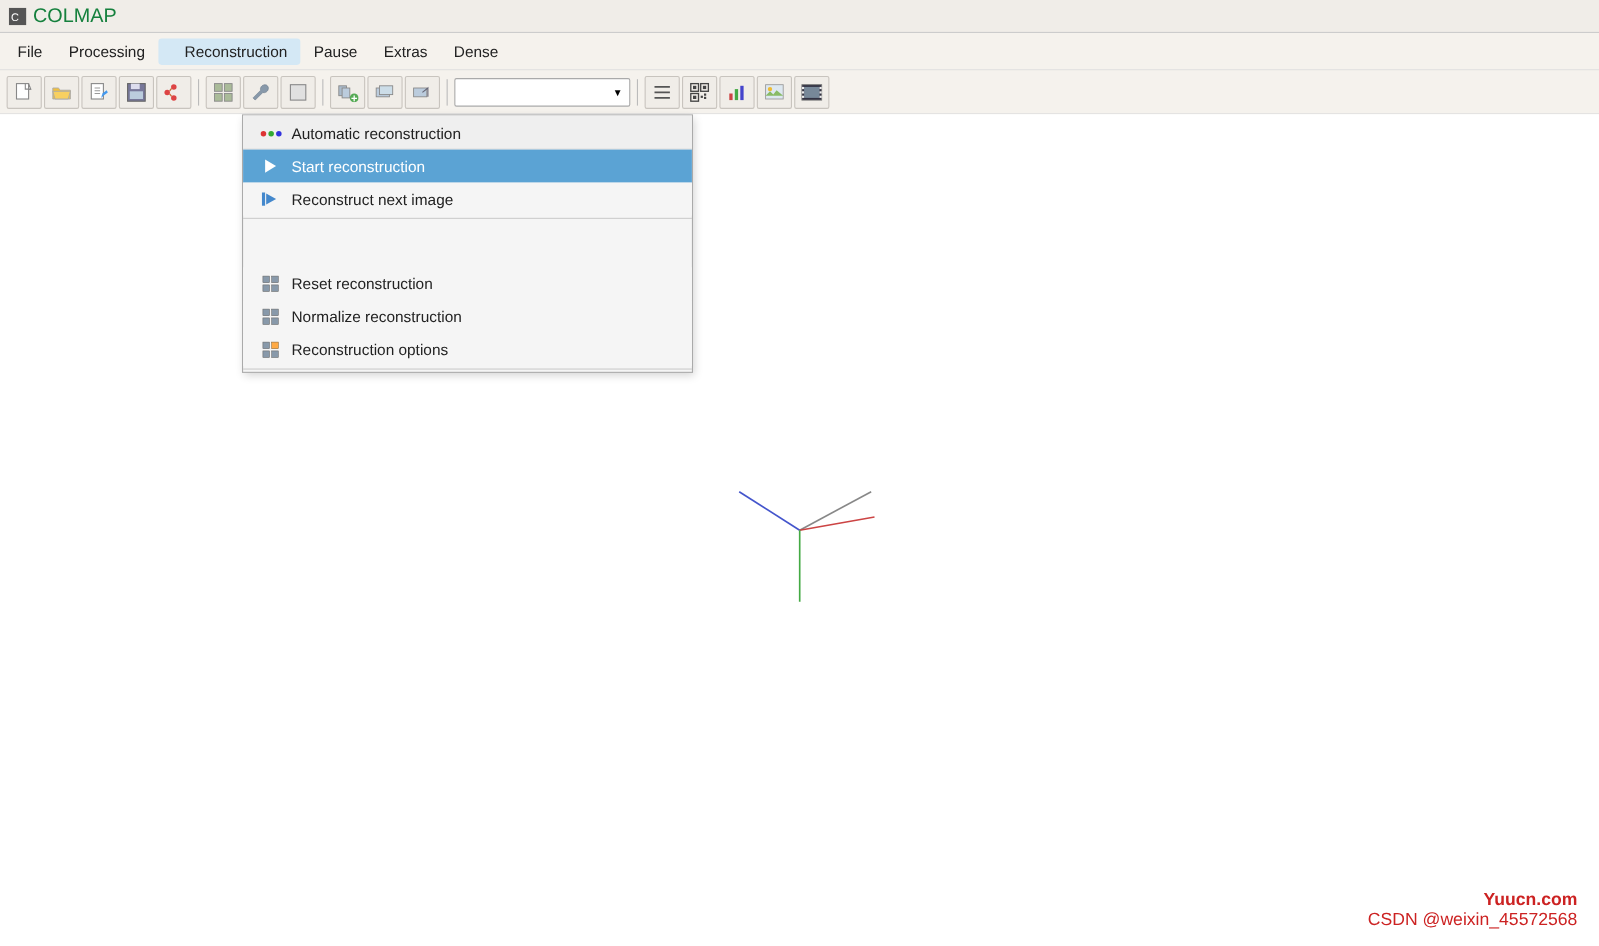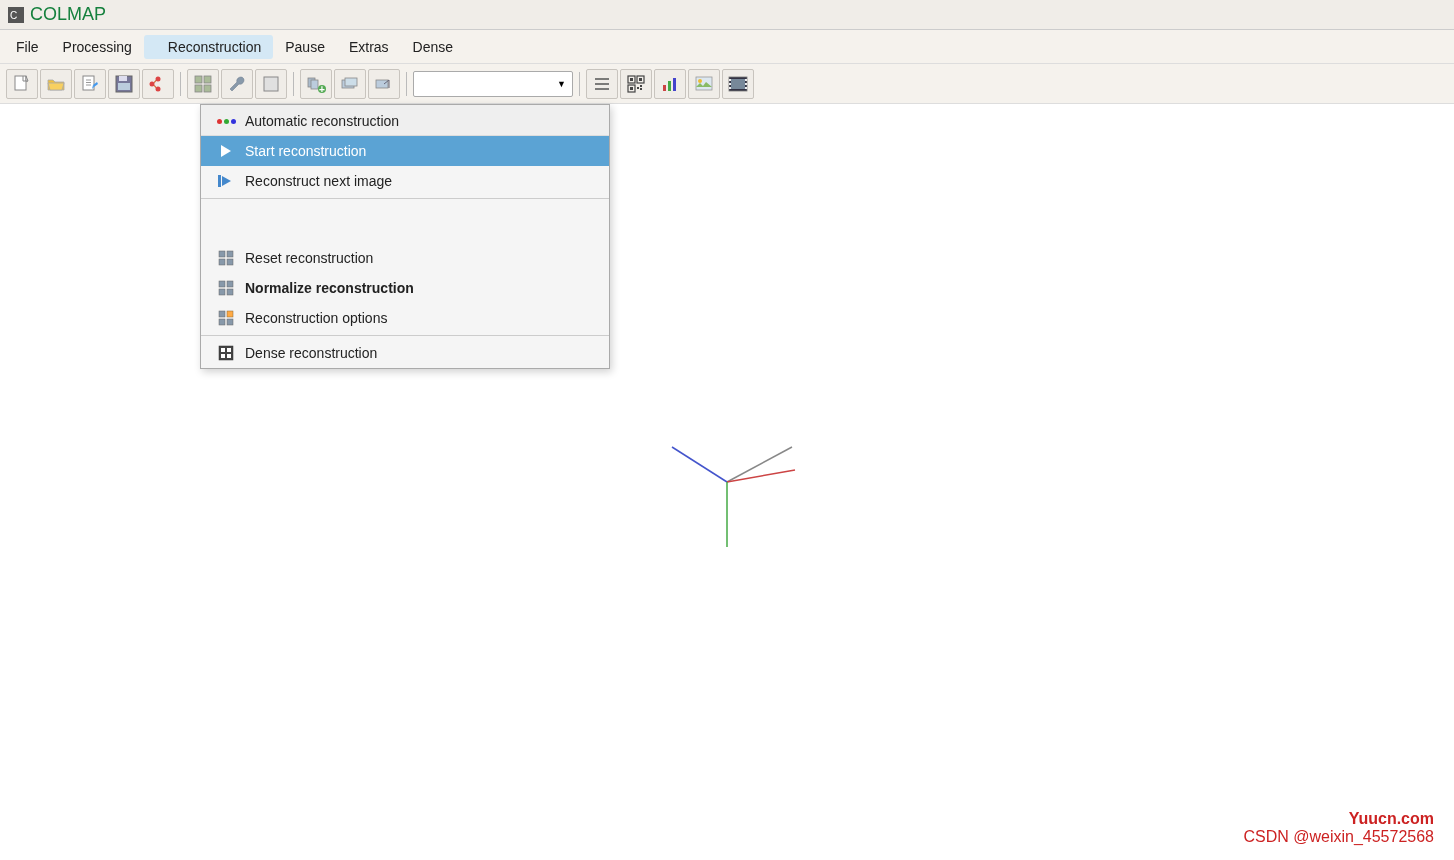--- a/index.html
+++ b/index.html
@@ -98,21 +98,21 @@
       position: relative;
       width: 100%;
       height: calc(860px - 30px - 34px - 40px);
       background: white;
     }
 
     
     #dropdown-menu {
       position: absolute;
       top: 0;
-      left: 200px;
+      left: 220px;
       width: 410px;
       background: #f5f5f5;
       border: 1px solid #aaa;
       box-shadow: 2px 3px 8px rgba(0,0,0,0.18);
       z-index: 100;
     }
 
     .dropdown-section-header {
       padding: 8px 16px 6px 44px;
       font-size: 14px;
@@ -412,21 +412,21 @@
         <svg width="16" height="16" viewBox="0 0 16 16">
           <rect x="1" y="1" width="6" height="6" fill="#8899aa" stroke="#666" stroke-width="0.5"></rect>
           <rect x="9" y="1" width="6" height="6" fill="#8899aa" stroke="#666" stroke-width="0.5"></rect>
           <rect x="1" y="9" width="6" height="6" fill="#8899aa" stroke="#666" stroke-width="0.5"></rect>
           <rect x="9" y="9" width="6" height="6" fill="#8899aa" stroke="#666" stroke-width="0.5"></rect>
         </svg>
       </span>
       <span>Reset reconstruction</span>
     </div>
 
-    <div class="dropdown-item" style="position:relative;font-weight:bold;">
+    <div class="dropdown-item" style="position:relative;">
       <span class="item-icon">
         <svg width="16" height="16" viewBox="0 0 16 16">
           <rect x="1" y="1" width="6" height="6" fill="#8899aa" stroke="#666" stroke-width="0.5"></rect>
           <rect x="9" y="1" width="6" height="6" fill="#8899aa" stroke="#666" stroke-width="0.5"></rect>
           <rect x="1" y="9" width="6" height="6" fill="#8899aa" stroke="#666" stroke-width="0.5"></rect>
           <rect x="9" y="9" width="6" height="6" fill="#8899aa" stroke="#666" stroke-width="0.5"></rect>
         </svg>
       </span>
       <span>Normalize reconstruction</span>
     </div>
@@ -439,31 +439,19 @@
           <rect x="1" y="9" width="6" height="6" fill="#8899aa" stroke="#666" stroke-width="0.5"></rect>
           <rect x="9" y="9" width="6" height="6" fill="#8899aa" stroke="#666" stroke-width="0.5"></rect>
         </svg>
       </span>
       <span>Reconstruction options</span>
     </div>
 
     <div class="dropdown-divider"></div>
 
 
-    <div class="dropdown-item" style="position:relative;">
-      <span class="item-icon">
-        <svg width="16" height="16" viewBox="0 0 16 16">
-          <rect x="1" y="1" width="14" height="14" fill="#444" stroke="#333" stroke-width="0.5"></rect>
-          <rect x="3" y="3" width="4" height="4" fill="#fff"></rect>
-          <rect x="9" y="3" width="4" height="4" fill="#fff"></rect>
-          <rect x="3" y="9" width="4" height="4" fill="#fff"></rect>
-          <rect x="9" y="9" width="4" height="4" fill="#fff"></rect>
-        </svg>
-      </span>
-      <span>Dense reconstruction</span>
-    </div>
   </div>
 
   <div class="watermark">
     <div class="watermark-yuucn">Yuucn.com</div>
     <div class="watermark-csdn">CSDN @weixin_45572568</div>
   </div>
 </div>
 
 </body></html>

